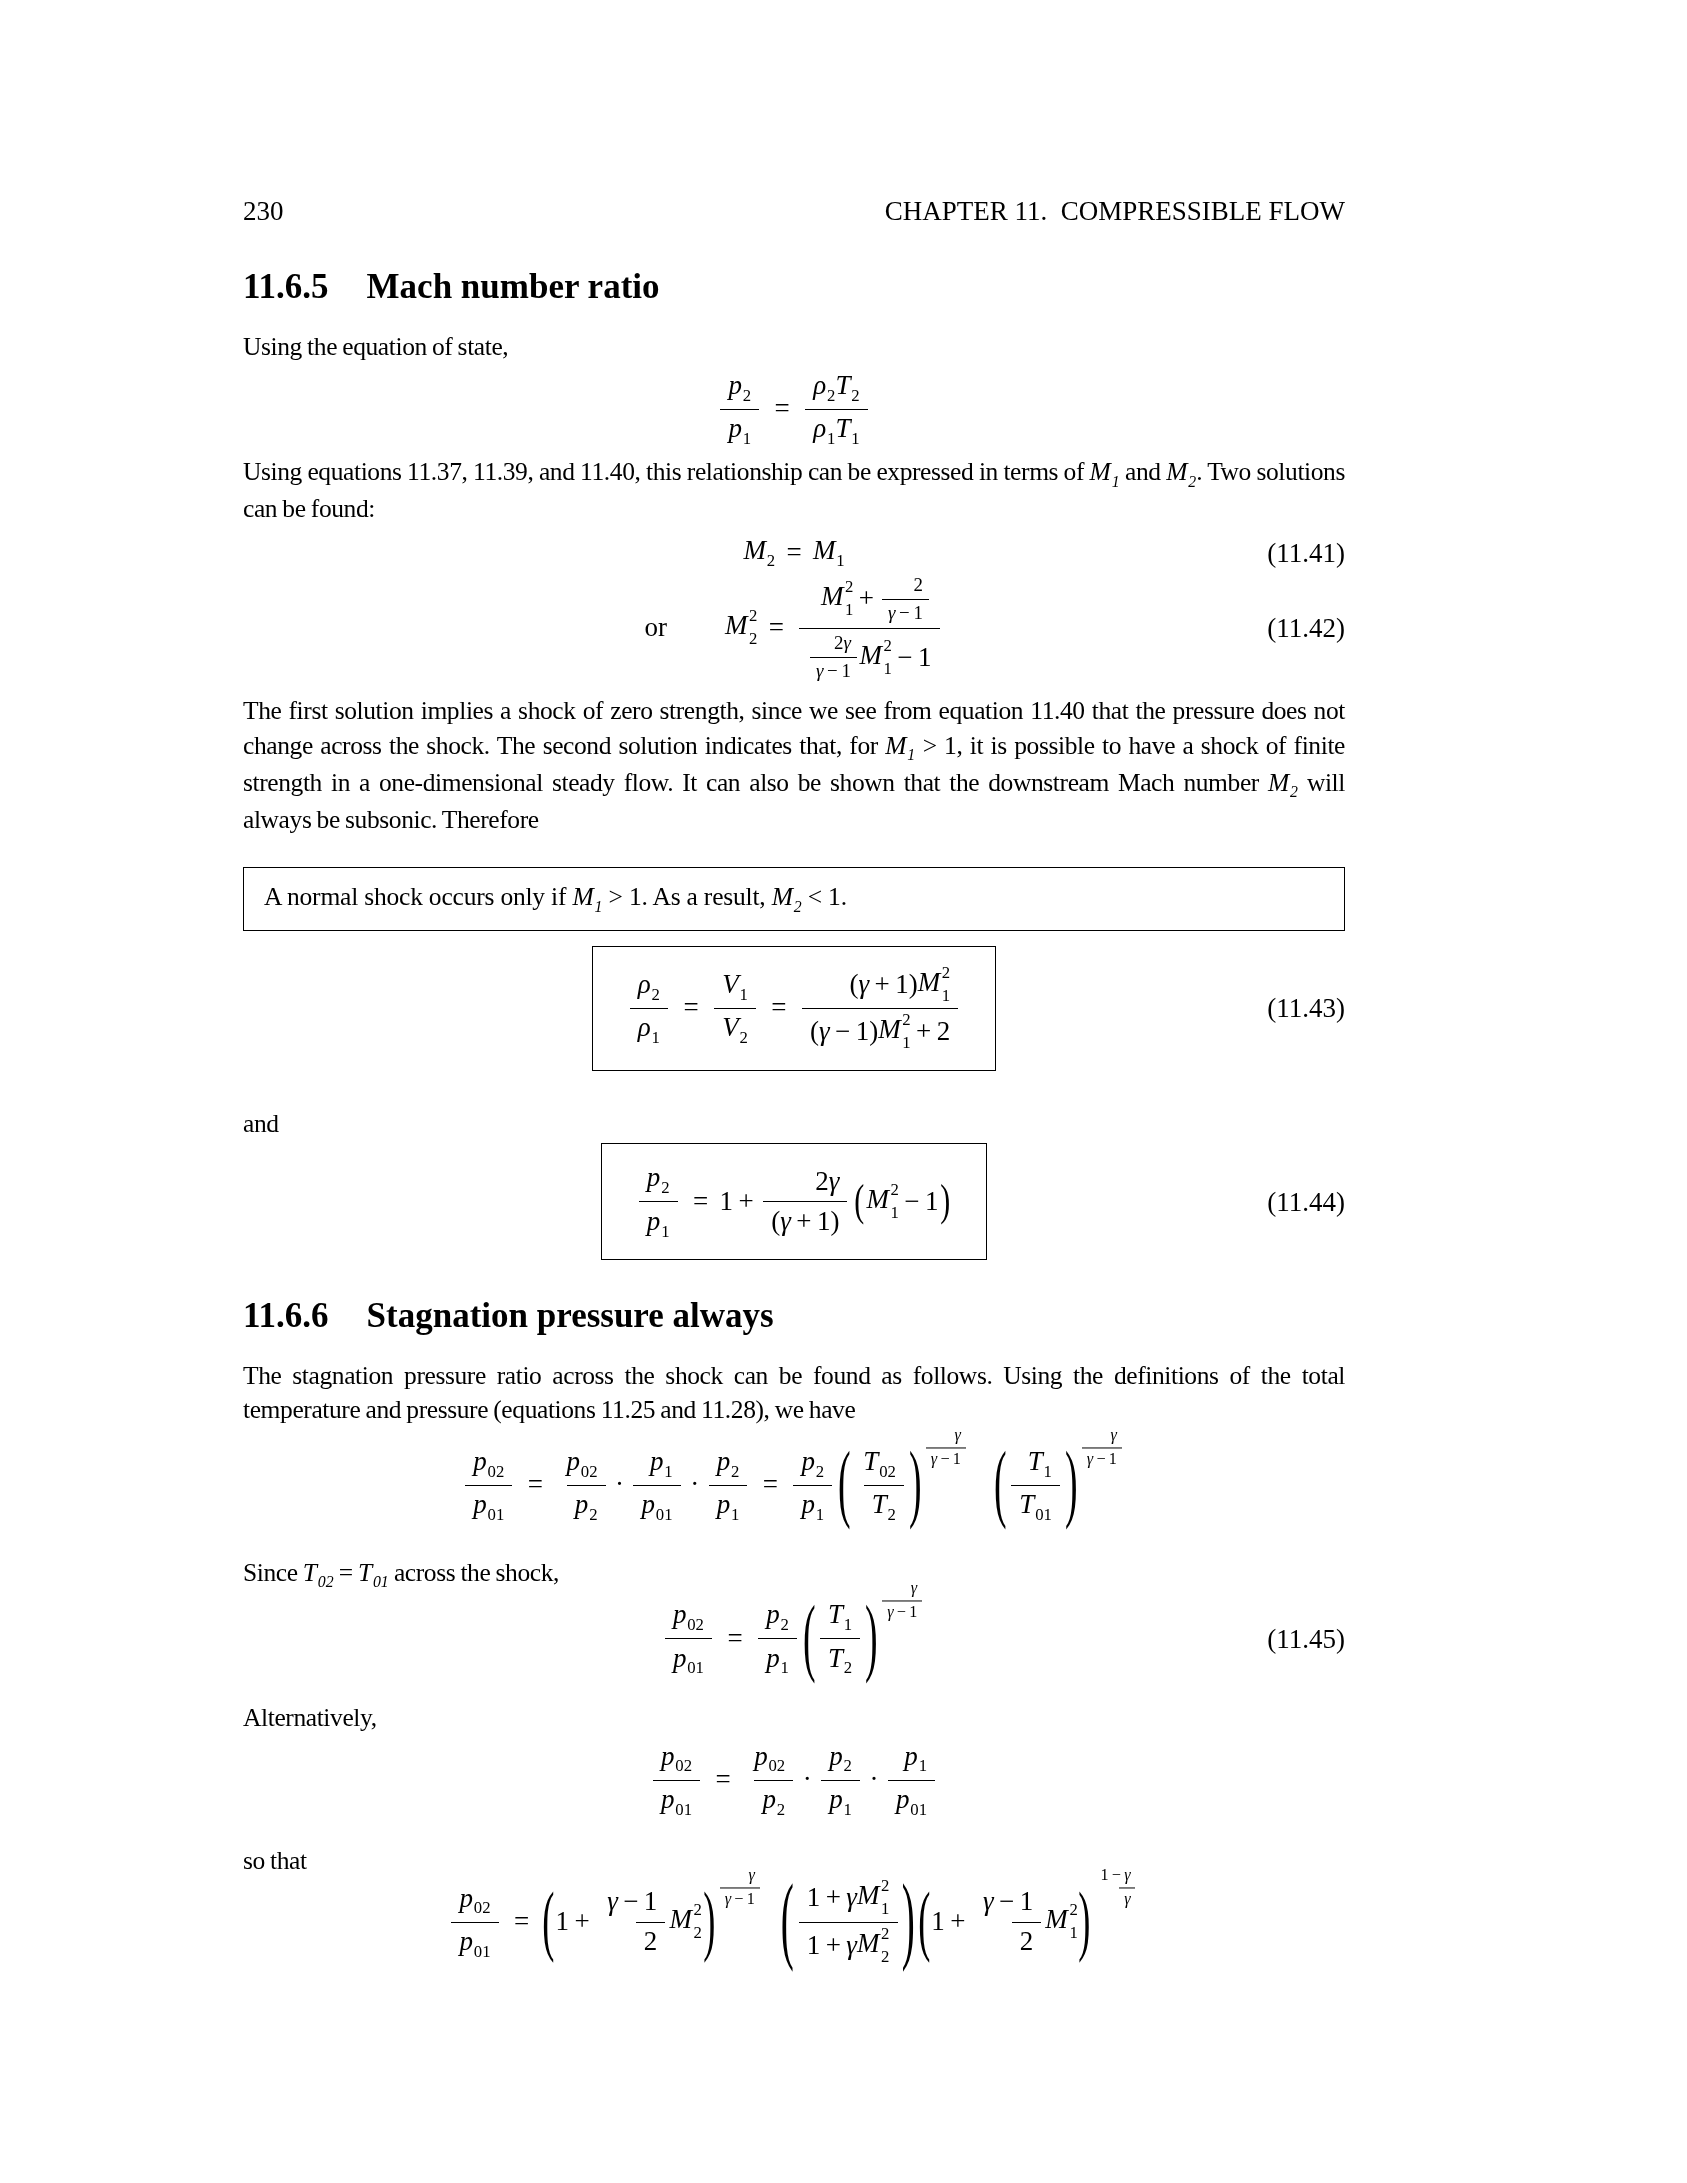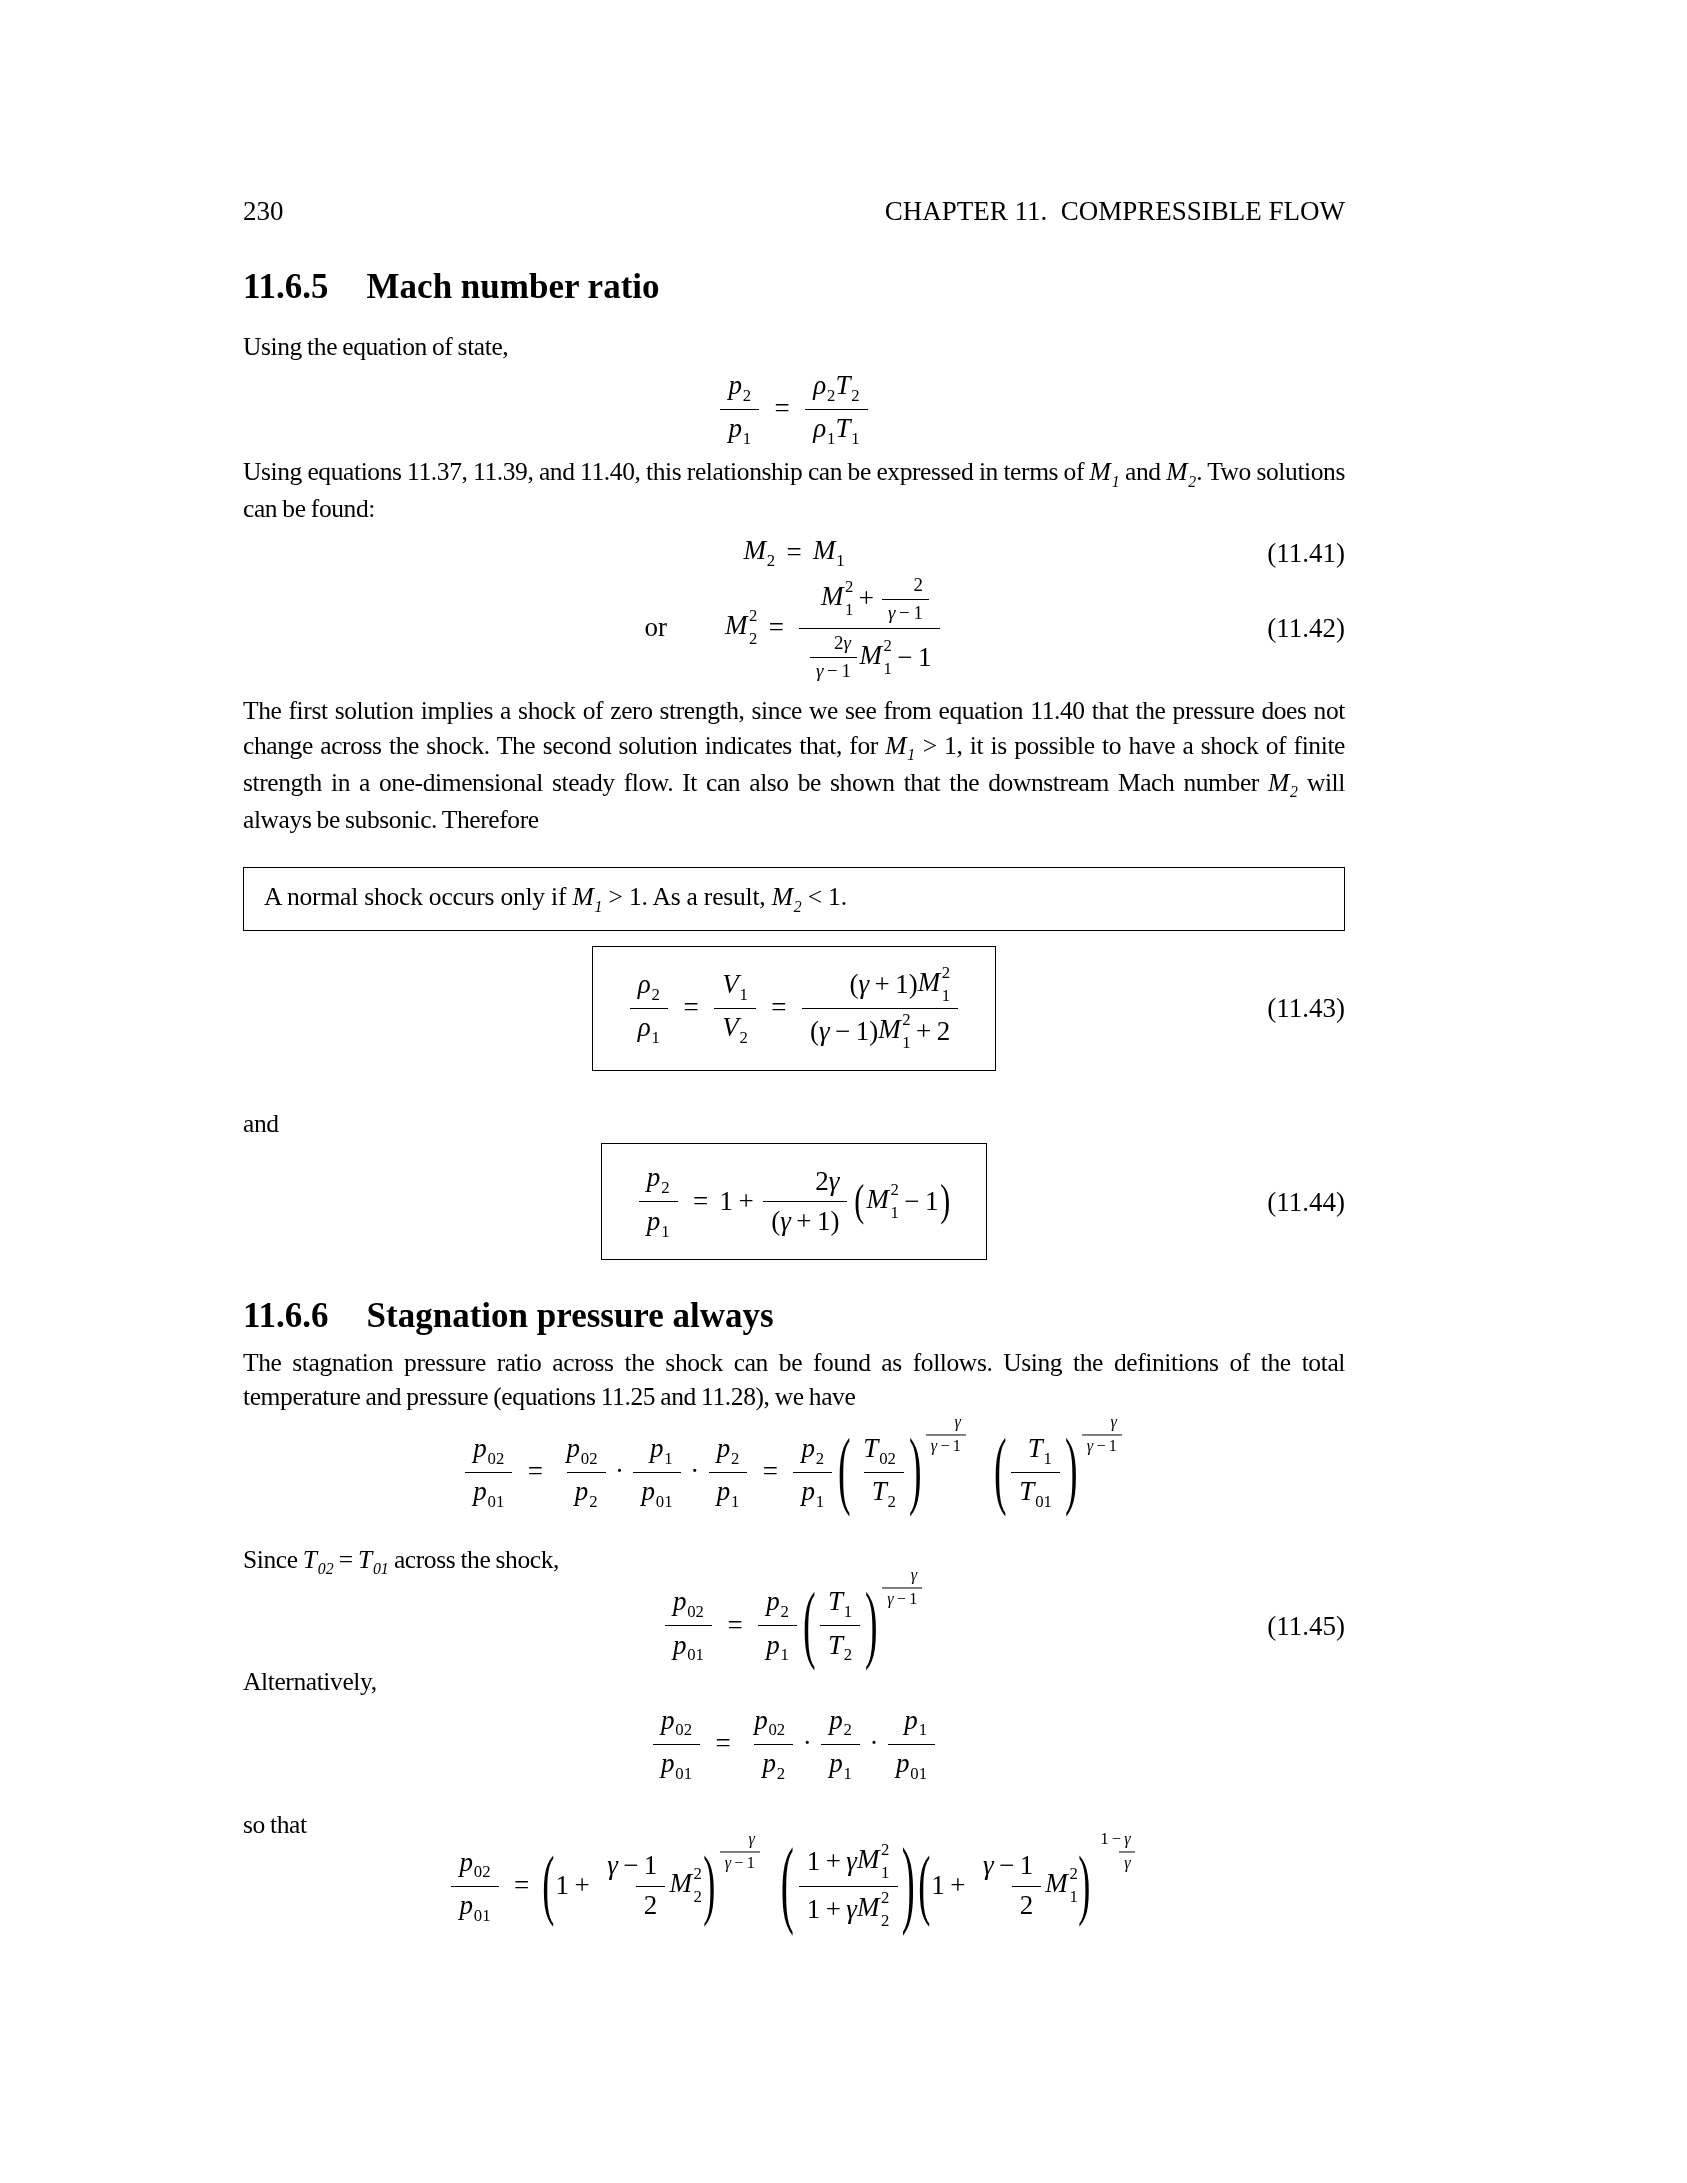--- a/index.html
+++ b/index.html
@@ -222,21 +222,21 @@
             </span></span>
       </span>
       <span class="eqnum">(11.44)</span>
     </div>
 
     <div class="secheading" style="margin-top:36px;">
       <span>11.6.6</span>
       <span>Stagnation pressure always</span>
     </div>
 
-    <p class="body" style="margin-top:9px;">The stagnation pressure ratio across the shock can be found as follows. Using the definitions of the total temperature and pressure (equations 11.25 and 11.28), we have</p>
+    <p class="body" style="margin-top:22px;">The stagnation pressure ratio across the shock can be found as follows. Using the definitions of the total temperature and pressure (equations 11.25 and 11.28), we have</p>
 
     <div class="eqrow" style="margin-top:18px;">
       <span class="eqmath"><span class="mrow">
             <span class="mfrac">
               <span class="mrow num">
                 <span class="mtok"><span class="mi">p</span><span class="sb">02</span></span>
               </span>
               <span class="mrow den">
                 <span class="mtok"><span class="mi">p</span><span class="sb">01</span></span>
               </span>
@@ -377,21 +377,21 @@
                       <span class="mo">−</span>
                       <span class="mtext">1</span>
                     </span>
                   </span>
                 </span></span>
             </span>
           </span></span>
       <span class="eqnum">(11.45)</span>
     </div>
 
-    <p class="body" style="">Alternatively,</p>
+    <p class="body" style="margin-top:23px;">Alternatively,</p>
 
     <div class="eqrow" style="margin-top:5px;">
       <span class="eqmath"><span class="mrow">
             <span class="mfrac">
               <span class="mrow num">
                 <span class="mtok"><span class="mi">p</span><span class="sb">02</span></span>
               </span>
               <span class="mrow den">
                 <span class="mtok"><span class="mi">p</span><span class="sb">01</span></span>
               </span>

